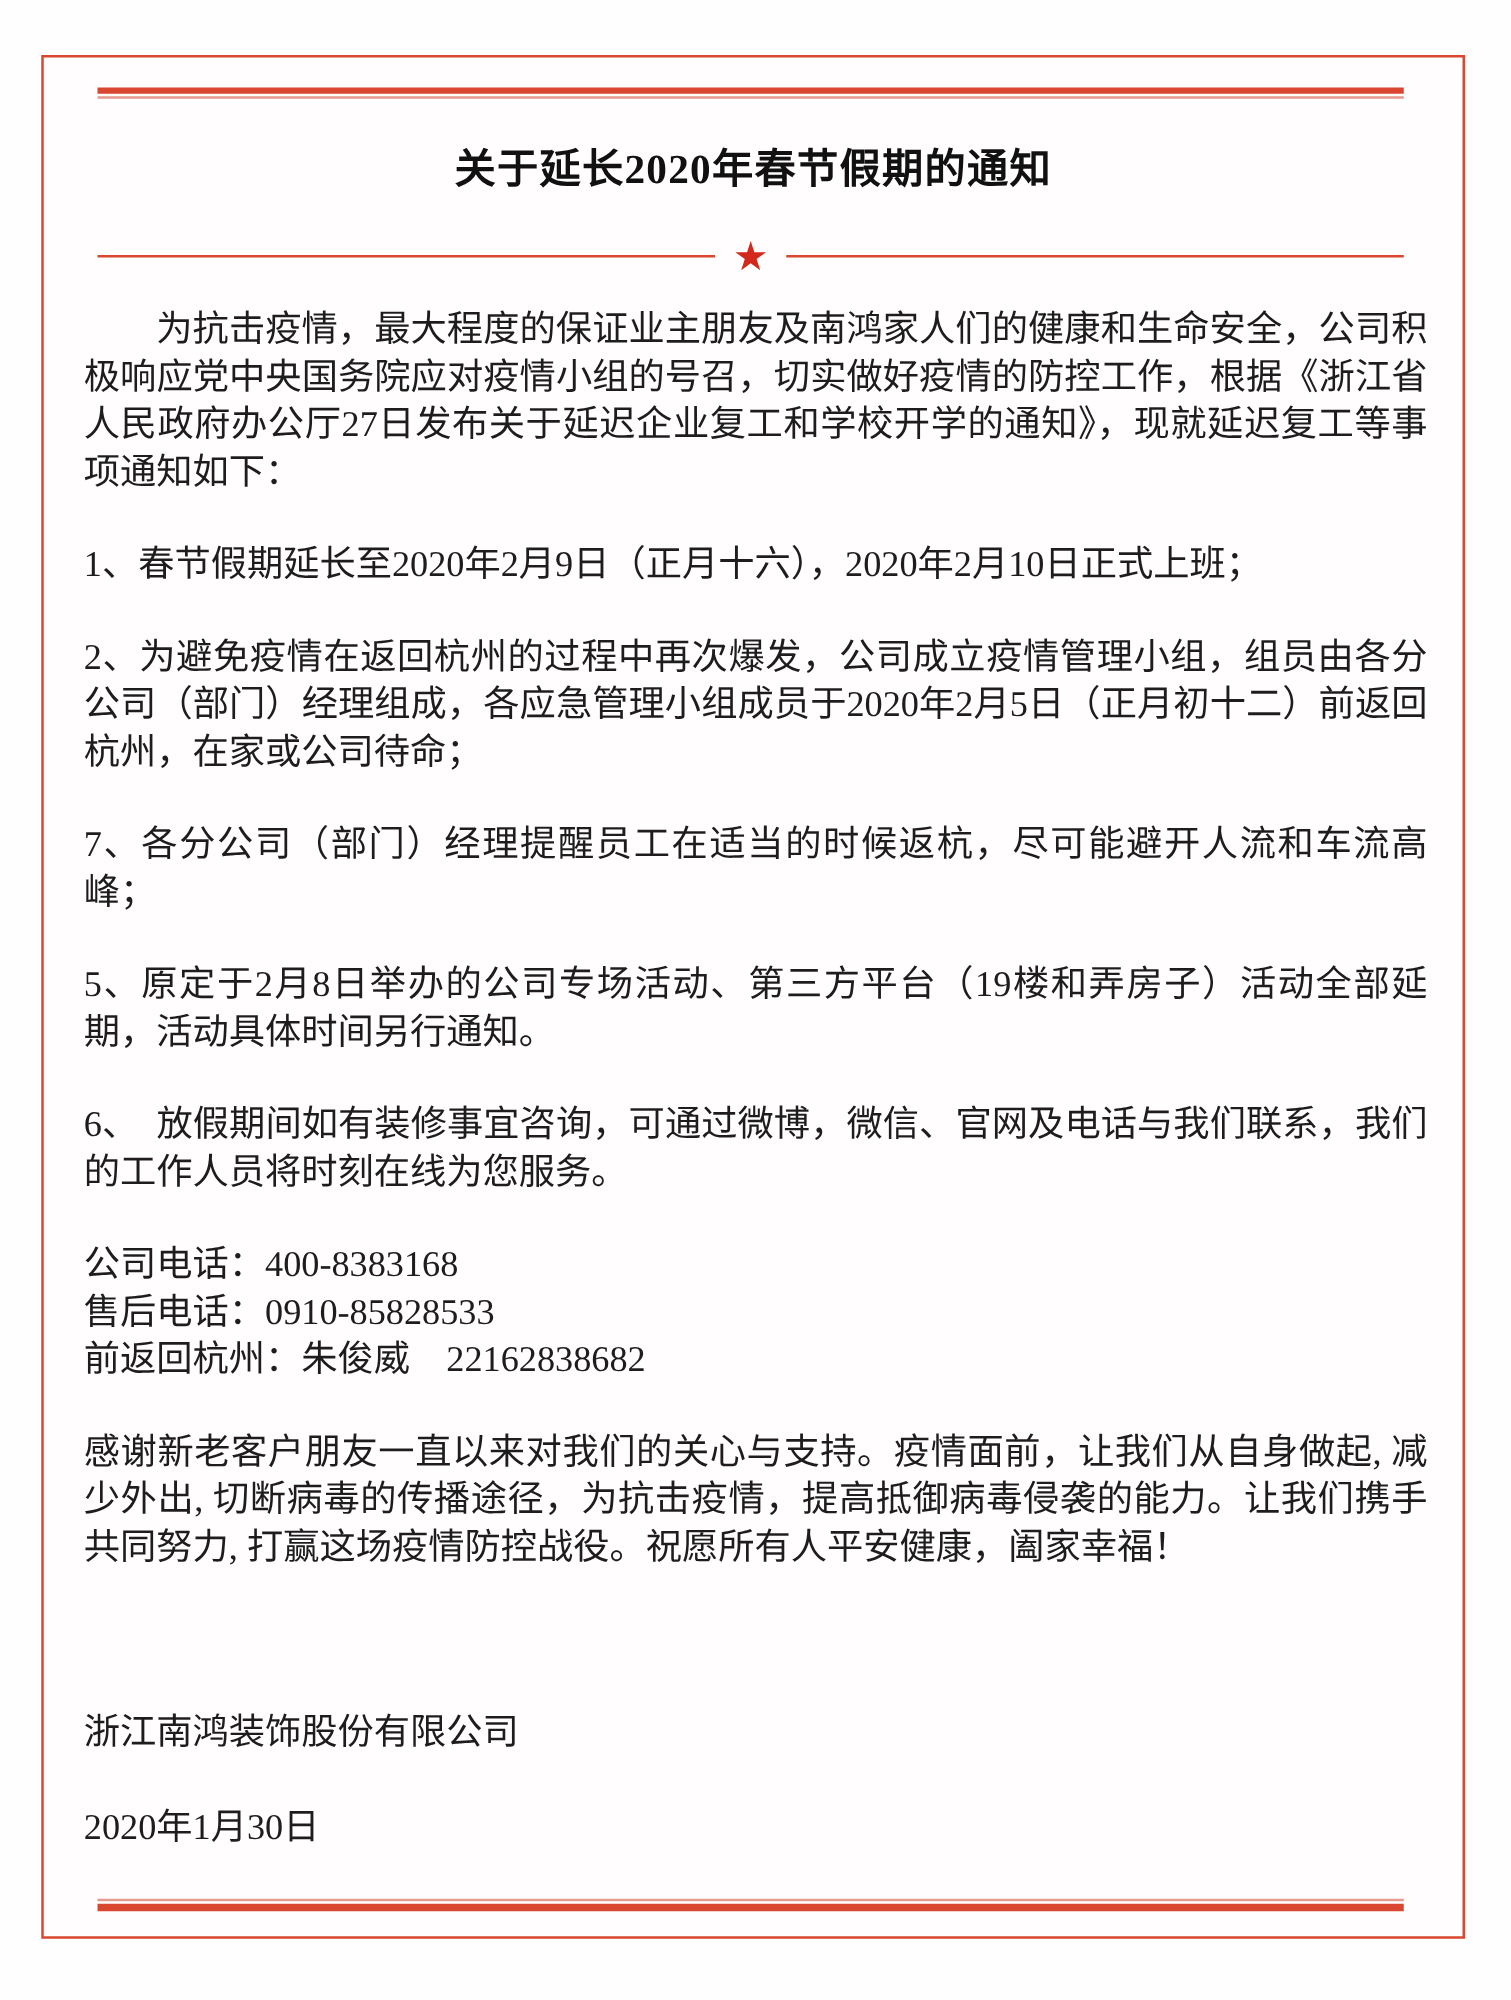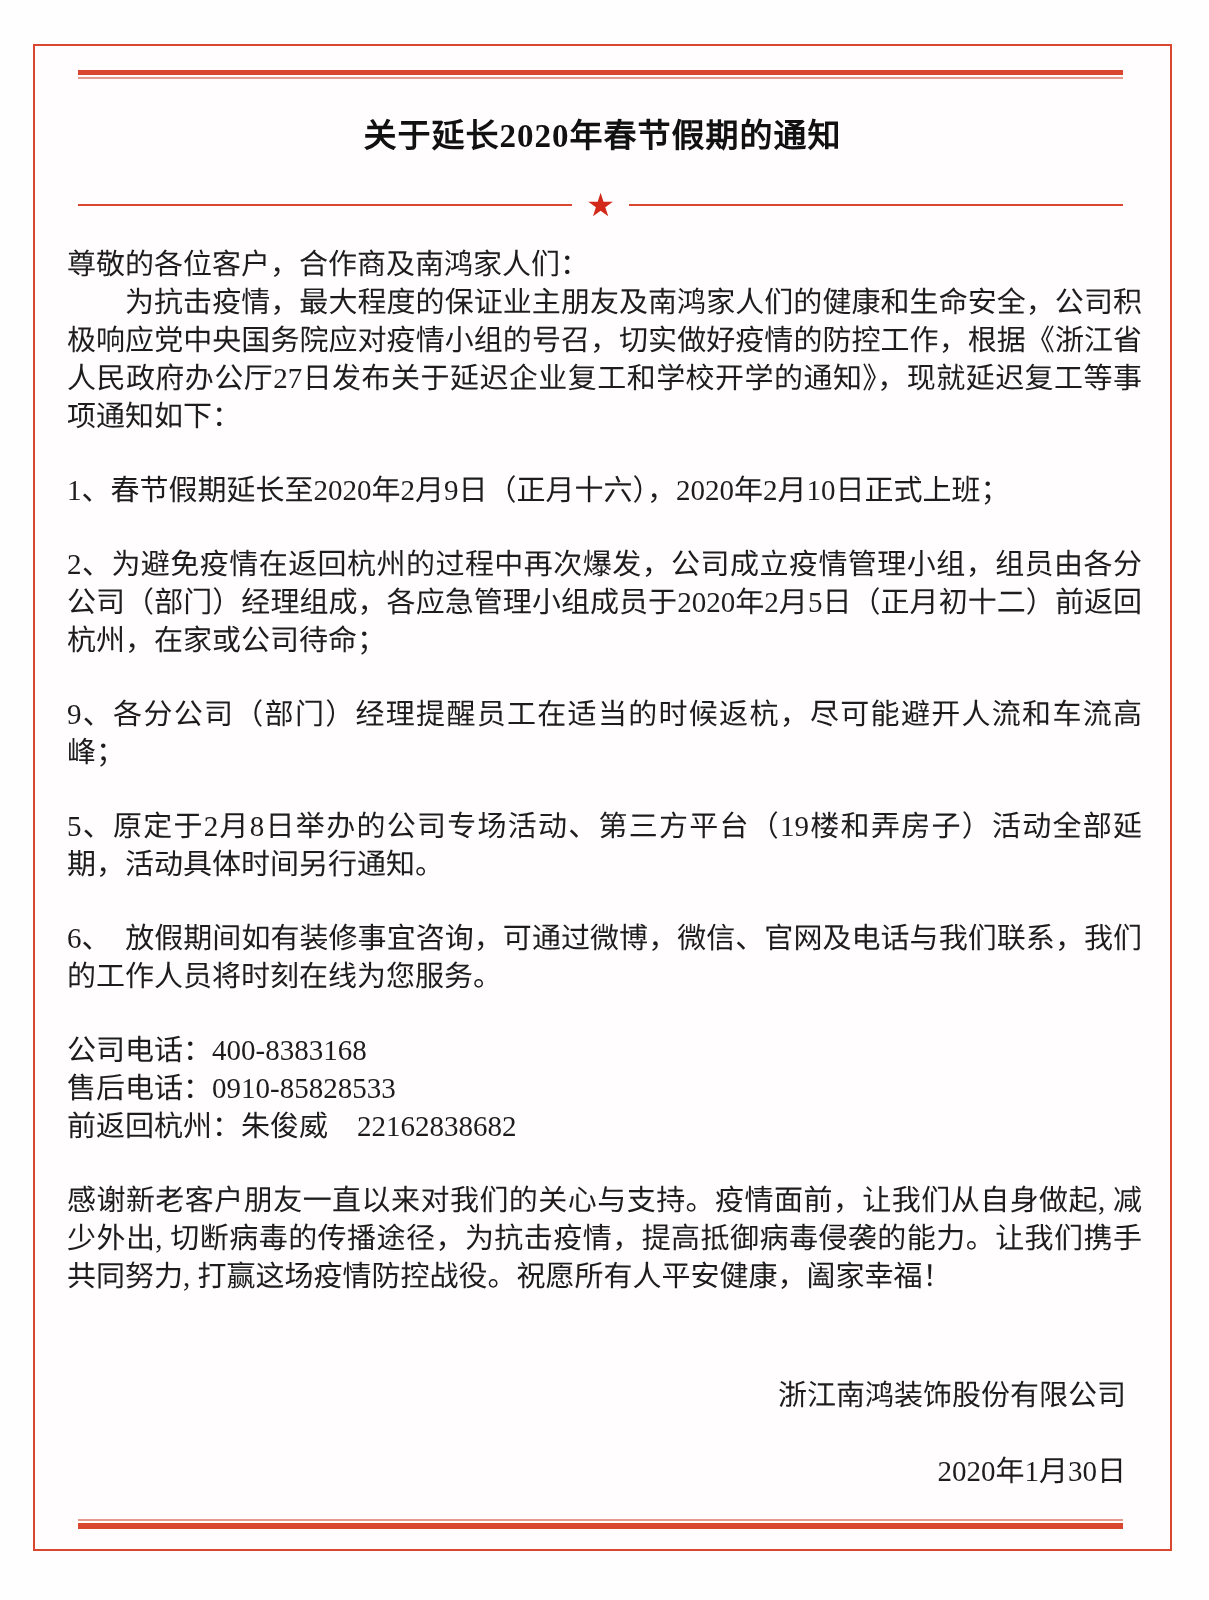--- a/index.html
+++ b/index.html
@@ -45,21 +45,21 @@
   .content{
     margin-top:24px;padding:0 28px 0 32px;
     font-size:29px;line-height:38px;text-align:justify;
   }
   .content p{margin:0 0 36px;}
   .salutation{margin-bottom:0 !important;}
   .intro{text-indent:2em;}
   .contacts{text-align:left;margin-bottom:36px;}
   .contacts p{margin:0;}
   .closing{margin-bottom:0 !important;}
-  .signature{text-align:right;margin-top:80px;padding-right:16px;line-height:40px;}
+  .signature{text-align:left;margin-top:109px;padding-right:16px;line-height:40px;}
 </style>
 </head>
 <body>
 
 <div class="page">
   <div class="frame">
 
     <div class="rule-top">
       <div class="thick"></div>
       <div class="thin"></div>
@@ -67,26 +67,25 @@
 
     <h1 class="title">关于延长2020年春节假期的通知</h1>
 
     <div class="star-divider">
       <span class="seg"></span>
       <span class="star">★</span>
       <span class="seg"></span>
     </div>
 
     <div class="content">
-      <p class="salutation">尊敬的各位客户，合作商及南鸿家人们：</p>
       <p class="intro">为抗击疫情，最大程度的保证业主朋友及南鸿家人们的健康和生命安全，公司积极响应党中央国务院应对疫情小组的号召，切实做好疫情的防控工作，根据《浙江省人民政府办公厅27日发布关于延迟企业复工和学校开学的通知》，现就延迟复工等事项通知如下：</p>
 
       <p class="item">1、春节假期延长至2020年2月9日（正月十六），2020年2月10日正式上班；</p>
       <p class="item">2、为避免疫情在返回杭州的过程中再次爆发，公司成立疫情管理小组，组员由各分公司（部门）经理组成，各应急管理小组成员于2020年2月5日（正月初十二）前返回杭州，在家或公司待命；</p>
-      <p class="item">9、各分公司（部门）经理提醒员工在适当的时候返杭，尽可能避开人流和车流高峰；</p>
+      <p class="item">7、各分公司（部门）经理提醒员工在适当的时候返杭，尽可能避开人流和车流高峰；</p>
       <p class="item">5、原定于2月8日举办的公司专场活动、第三方平台（19楼和弄房子）活动全部延期，活动具体时间另行通知。</p>
       <p class="item">6、　放假期间如有装修事宜咨询，可通过微博，微信、官网及电话与我们联系，我们的工作人员将时刻在线为您服务。</p>
 
       <div class="contacts">
         <p><span>公司电话：</span><span>400-8383168</span></p>
         <p><span>售后电话：</span><span>0910-85828533</span></p>
         <p><span>前返回杭州：</span><span>朱俊威　22162838682</span></p>
       </div>
 
       <p class="closing">感谢新老客户朋友一直以来对我们的关心与支持。疫情面前，让我们从自身做起, 减少外出, 切断病毒的传播途径，为抗击疫情，提高抵御病毒侵袭的能力。让我们携手共同努力, 打赢这场疫情防控战役。祝愿所有人平安健康，阖家幸福！</p>

